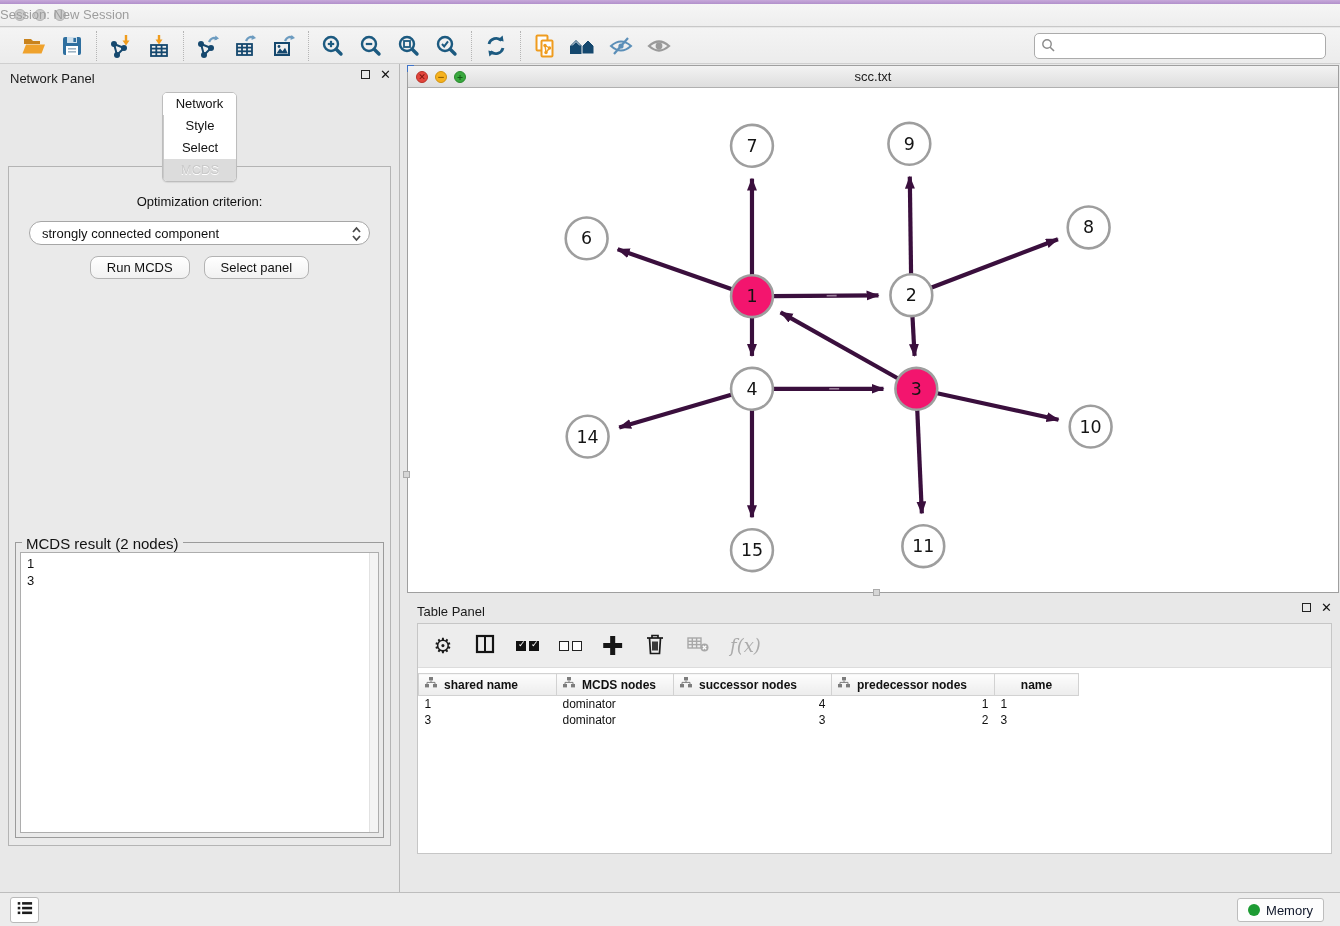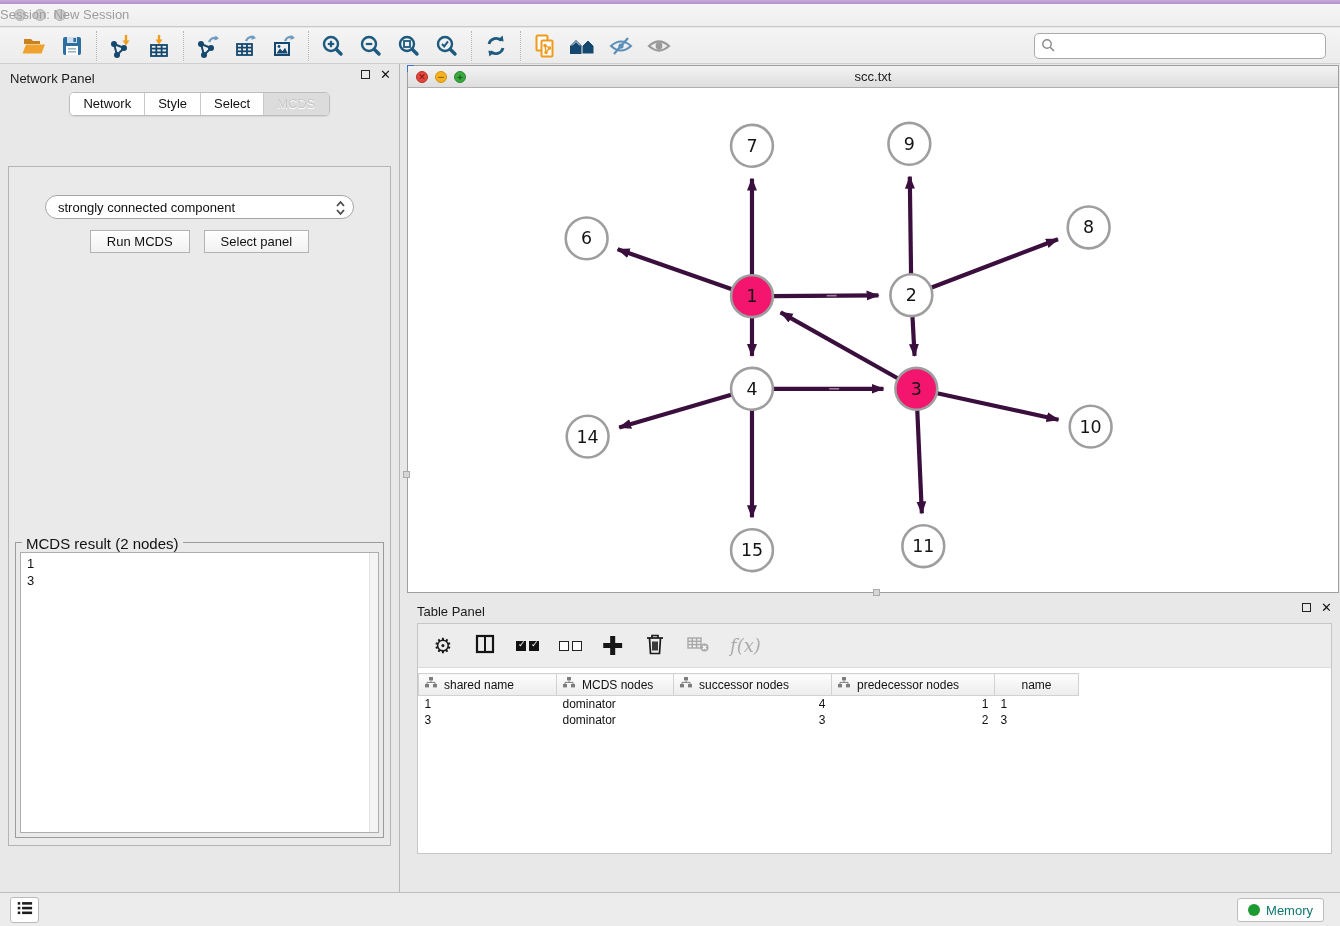--- a/index.html
+++ b/index.html
@@ -27,30 +27,30 @@
   
   .main { position:absolute; left:0; top:64px; right:0; bottom:34px; }
 
   
   .control-panel { position:absolute; left:0; top:0; width:400px; bottom:0; border-right:1px solid #b8b8b8; background:#e8e8e8; }
   .panel-header { position:relative; height:28px; display:flex; align-items:center; padding:0 10px; font-size:13px; color:#1a1a1a; }
   .panel-header .hdr-btns { position:absolute; right:8px; top:6px; display:flex; gap:10px; align-items:center; }
   .hdr-float { width:9px; height:9px; border:1.6px solid #222; }
   .hdr-close { font-size:13px; font-weight:bold; color:#111; line-height:9px; font-family:"DejaVu Sans",sans-serif; }
   .cp-tabs-row { position:relative; height:22px; text-align:center; z-index:2; }
-  .seg { display:inline-flex; border:1px solid #bdbdbd; border-radius:5px; overflow:hidden; background:#fff; box-shadow:0 1px 1px rgba(0,0,0,.08); }
+  .seg { display:inline-flex; border:1px solid #bdbdbd; border-radius:5px; overflow:hidden; background:#fff; box-shadow:0 1px 1px rgba(0,0,0,.08);flex-direction:column; }
   .seg .tab { padding:3px 13px 4px; font-size:13px; color:#111; background:#fff; border-left:1px solid #c9c9c9; cursor:default; white-space:nowrap; }
   .seg .tab:first-child { border-left:none; }
   .seg .tab.selected { background:#dcdcdc; color:#c9c9c9; text-shadow:0 1px 0 #fff; }
   .cp-inner { position:absolute; left:8px; right:8px; top:118px; bottom:46px; margin-top:-16px; border:1px solid #b4b4b4; background:#eaeaea; padding-top:16px; }
   .opt-label { text-align:center; font-size:13px; color:#111; margin-top:11px; }
-  .cp-select { position:relative; margin:12px 36px 0; height:24px; background:#fff; border:1px solid #a6a6a6; border-radius:12px; font-size:13px; color:#111; display:flex; align-items:center; padding-left:12px; }
+  .cp-select { position:relative; margin:12px 20px 0; height:24px; background:#fff; border:1px solid #a6a6a6; border-radius:12px; font-size:13px; color:#111; display:flex; align-items:center; padding-left:12px; }
   .cp-select .stepper { position:absolute; right:6px; top:3px; }
   .cp-buttons { display:flex; justify-content:center; gap:14px; margin-top:11px; }
-  .cp-btn { height:23px; padding:0 16px; background:linear-gradient(#ffffff,#f1f1f1); border:1px solid #b3b3b3; border-radius:0; font-size:13px; color:#111; font-family:"Liberation Sans",sans-serif; }
+  .cp-btn { height:23px; padding:0 16px; background:linear-gradient(#ffffff,#f1f1f1); border:1px solid #b3b3b3; border-radius:8px; font-size:13px; color:#111; font-family:"Liberation Sans",sans-serif; }
   .result-box { position:absolute; left:6px; right:6px; top:375px; bottom:7px; border:1px solid #9b9b9b; background:#eaeaea; }
   .result-legend { position:absolute; left:6px; top:-8px; background:#eaeaea; padding:0 4px; font-size:15px; color:#111; }
   .result-area { position:absolute; left:4px; right:4px; top:9px; bottom:4px; background:#fff; border:1px solid #adadad; overflow:hidden; }
   .result-lines { padding:2px 6px; font-size:13px; line-height:17px; color:#111; }
   .result-scroll { position:absolute; right:0; top:0; bottom:0; width:9px; background:#f4f4f4; border-left:1px solid #e2e2e2; }
 
   
   .right-pane { position:absolute; left:401px; right:0; top:0; bottom:0; background:#e8e8e8; }
   .net-window { position:absolute; left:6px; right:1px; top:1px; height:528px; border:1px solid #9f9f9f; background:#fff; }
   .net-titlebar { position:relative; height:22px; background:linear-gradient(#f3f3f3,#dedede); border-bottom:1px solid #b0b0b0; }
@@ -72,31 +72,31 @@
   .tp-toolbar { height:44px; background:#ededed; border-bottom:1px solid #dcdcdc; display:flex; align-items:center; gap:20px; padding:0 14px; }
   .tp-tool { display:flex; align-items:center; justify-content:center; min-width:22px; height:26px; }
   .glyph-gear { font-family:"DejaVu Sans",sans-serif; font-size:21px; color:#1a1a1a; line-height:22px; }
   .glyph-fx { font-family:"DejaVu Serif",serif; font-style:italic; font-size:18px; color:#ababab; }
   .cb-pair { display:flex; gap:3px; }
   .cb { width:10px; height:10px; border:1.5px solid #222; background:#fff; }
   .cb.checked { background:#111; border-color:#111; position:relative; }
   .cb.checked::after { content:"✓"; position:absolute; left:1px; top:-3px; color:#fff; font-size:9px; font-family:"DejaVu Sans",sans-serif; }
   .glyph-plus { font-size:26px; font-weight:900; color:#161616; line-height:22px; font-family:"DejaVu Sans",sans-serif; }
   table.node-table { border-collapse:collapse; table-layout:fixed; font-size:12px; color:#111; margin-top:5px; }
-  table.node-table th { height:22px; background:linear-gradient(#fdfdfd,#ececec); border:1px solid #d2d2d2; font-weight:normal; font-size:12px; text-align:left; padding:0 6px; white-space:nowrap; overflow:hidden; }
+  table.node-table th { height:22px; background:linear-gradient(#fdfdfd,#ececec); border:1px solid #d2d2d2; font-weight:bold; font-size:12px; text-align:left; padding:0 6px; white-space:nowrap; overflow:hidden; }
   table.node-table th .th-inner { display:flex; align-items:center; gap:7px; }
   table.node-table th.center .th-inner { justify-content:center; }
   table.node-table td { height:16px; padding:0 6px; white-space:nowrap; overflow:hidden; }
   td.al-right { text-align:right; padding-right:16px; }
   .tp-tabs-row { position:absolute; left:0; right:0; bottom:6px; text-align:center; }
 
   
   .statusbar { position:absolute; left:0; bottom:0; right:0; height:34px; background:#ececec; border-top:1px solid #bdbdbd; }
   .status-list-btn { position:absolute; left:10px; top:4px; width:29px; height:26px; background:#fff; border:1px solid #b9b9b9; border-radius:3px; display:flex; align-items:center; justify-content:center; }
-  .memory-btn { position:absolute; right:16px; top:5px; height:24px; background:#fdfdfd; border:1px solid #bdbdbd; border-radius:3px; display:flex; align-items:center; gap:6px; padding:0 10px; font-size:13px; color:#0f766e; }
+  .memory-btn { position:absolute; right:16px; top:5px; height:24px; background:#fdfdfd; border:1px solid #bdbdbd; border-radius:3px; display:flex; align-items:center; gap:6px; padding:0 10px; font-size:13px; color:#0f172a; }
   .mem-dot { width:12px; height:12px; border-radius:50%; background:#1d9б33; }
   .mem-dot { width:12px; height:12px; border-radius:50%; background:#1d9b33; }
 </style>
 </head>
 <body>
 
 <div class="app">
 
   <div class="titlebar">
     <div class="accent"></div>
@@ -334,20 +334,21 @@
       </div>
       <div class="cp-tabs-row">
         <div class="seg" id="cp-tabs">
             <div class="tab">Network</div>
             <div class="tab">Style</div>
             <div class="tab">Select</div>
             <div class="tab selected">MCDS</div>
           </div>
       </div>
       <div class="cp-inner">
+        <div class="opt-label">Optimization criterion:</div>
         <div class="cp-select">
           <span>strongly connected component</span>
           <span class="stepper"><svg width="13" height="18" viewBox="0 0 13 18">
                 <path d="M3 7L6.5 3 10 7" stroke="#4a4a4a" stroke-width="1.8" fill="none"></path>
                 <path d="M3 11l3.5 4L10 11" stroke="#4a4a4a" stroke-width="1.8" fill="none"></path>
               </svg></span>
         </div>
         <div class="cp-buttons">
           <button class="cp-btn">Run MCDS</button>
           <button class="cp-btn">Select panel</button>

